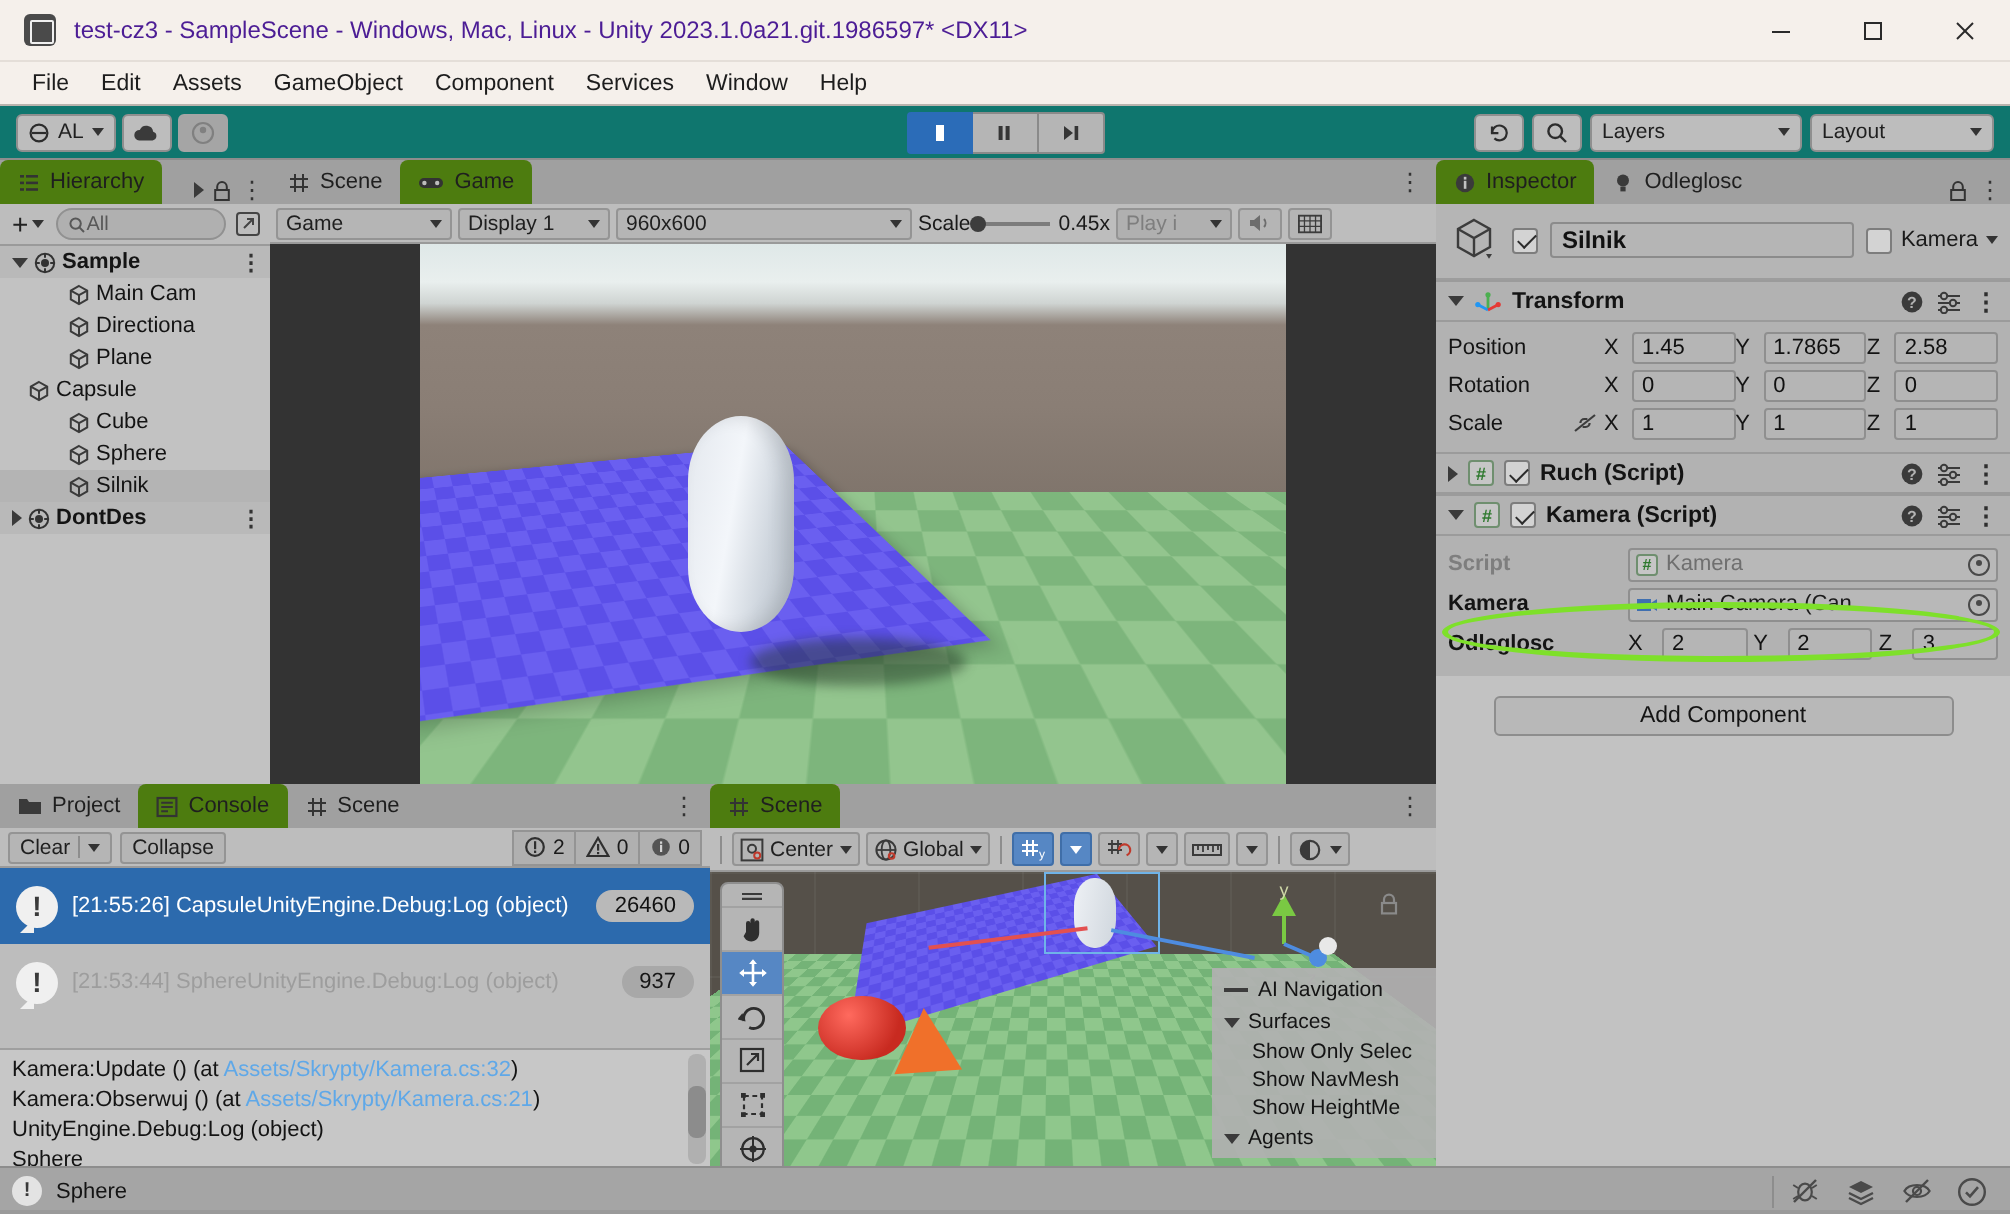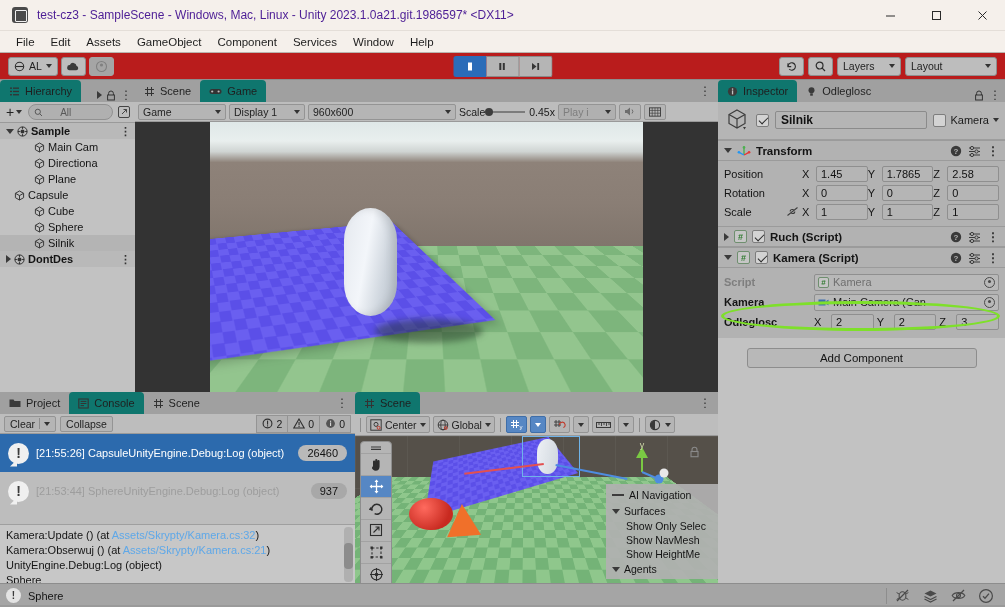--- a/index.html
+++ b/index.html
@@ -49,21 +49,21 @@
     padding-left: 8px;
     border-bottom: 1px solid #b9b4ae;
   }
   .menu-item {
     padding: 2px 8px; font-size: 11.5px; color: #1d1d1d; white-space: nowrap;
   }
 
   
   .toolbar {
     position: absolute; left: 0; top: 53px; width: 1005px; height: 27px;
-    background: #b91c1c;
+    background: #0f766e;
     display: flex; align-items: center;
     border-bottom: 1px solid #8d8d8d;
   }
   .tbar-left { display: flex; align-items: center; gap: 3px; margin-left: 8px; }
   .tbar-ctr {
     position: absolute; left: 50%; transform: translateX(-50%);
     display: flex; align-items: center;
   }
   .tbar-right {
     margin-left: auto; display: flex; align-items: center; gap: 4px;
@@ -105,40 +105,40 @@
   .panel { position: absolute; background: #a5a5a5; }
   .tabrow {
     height: 22px; background: #a0a0a0; display: flex; align-items: flex-end;
     position: relative;
   }
   .tab {
     height: 22px; padding: 0 9px; display: flex; align-items: center;
     gap: 5px; font-size: 11px; color: #1f1f1f;
     background: #a0a0a0; border-radius: 4px 4px 0 0; white-space: nowrap;
   }
-  .tab.active { background: #0f766e; }
+  .tab.active { background: #4d7c0f; }
   .tab-dots {
     margin-left: auto; padding: 0 7px; height: 22px;
     display: flex; align-items: center; color: #333; font-size: 12px;
   }
   .subbar {
     height: 21px; background: #bdbdbd; display: flex; align-items: center;
     gap: 4px; padding: 0 4px; border-bottom: 1px solid #9a9a9a;
   }
 
   
   #hierarchy { left: 0; top: 80px; width: 135px; height: 312px; }
   .h-add {
     display: flex; align-items: center; gap: 2px; font-size: 14px;
     color: #222; padding: 0 2px;
   }
   .h-search {
     flex: 1; height: 16px; background: #b0b0b0; border: 1px solid #919191;
     border-radius: 8px; display: flex; align-items: center;
-    gap: 17px; padding: 0 5px; font-size: 10px; color: #585858;
+    gap: 0; padding: 0 5px; font-size: 10px; color: #585858;
   }
   .h-rows { background: #c2c2c2; height: 270px; overflow: hidden; position: relative; }
   .h-row {
     height: 16px; display: flex; align-items: center;
     gap: 3px; font-size: 11px; color: #141414; white-space: nowrap;
     position: relative;
   }
   .h-row.sel { background: #b4b4b4; }
   .h-row.scene { background: #b9b9b9; font-weight: bold; }
   .tri {
@@ -582,21 +582,21 @@
             <path d="M3 6.5 a3.7 3.7 0 1 1 1.2 2.7" fill="none" stroke="#2c2c2c" stroke-width="1.1"></path>
             <path d="M3 3.3 V6.6 H6.2" fill="none" stroke="#2c2c2c" stroke-width="1.1"></path>
           </svg>
       </div>
       <div class="tb-sq">
         <svg width="13" height="13" viewBox="0 0 13 13">
             <circle cx="5.6" cy="5.6" r="3.4" fill="none" stroke="#2c2c2c" stroke-width="1.2"></circle>
             <line x1="8.2" y1="8.2" x2="11" y2="11" stroke="#2c2c2c" stroke-width="1.2"></line>
           </svg>
       </div>
-      <div class="tb-dropdown" style="width:64px">
+      <div class="tb-dropdown" style="width:106px">
         <span>Layers</span>
         <span class="dd-tri"></span>
       </div>
       <div class="tb-dropdown" style="width:92px">
         <span>Layout</span>
         <span class="dd-tri"></span>
       </div>
     </div>
   </div>
 

